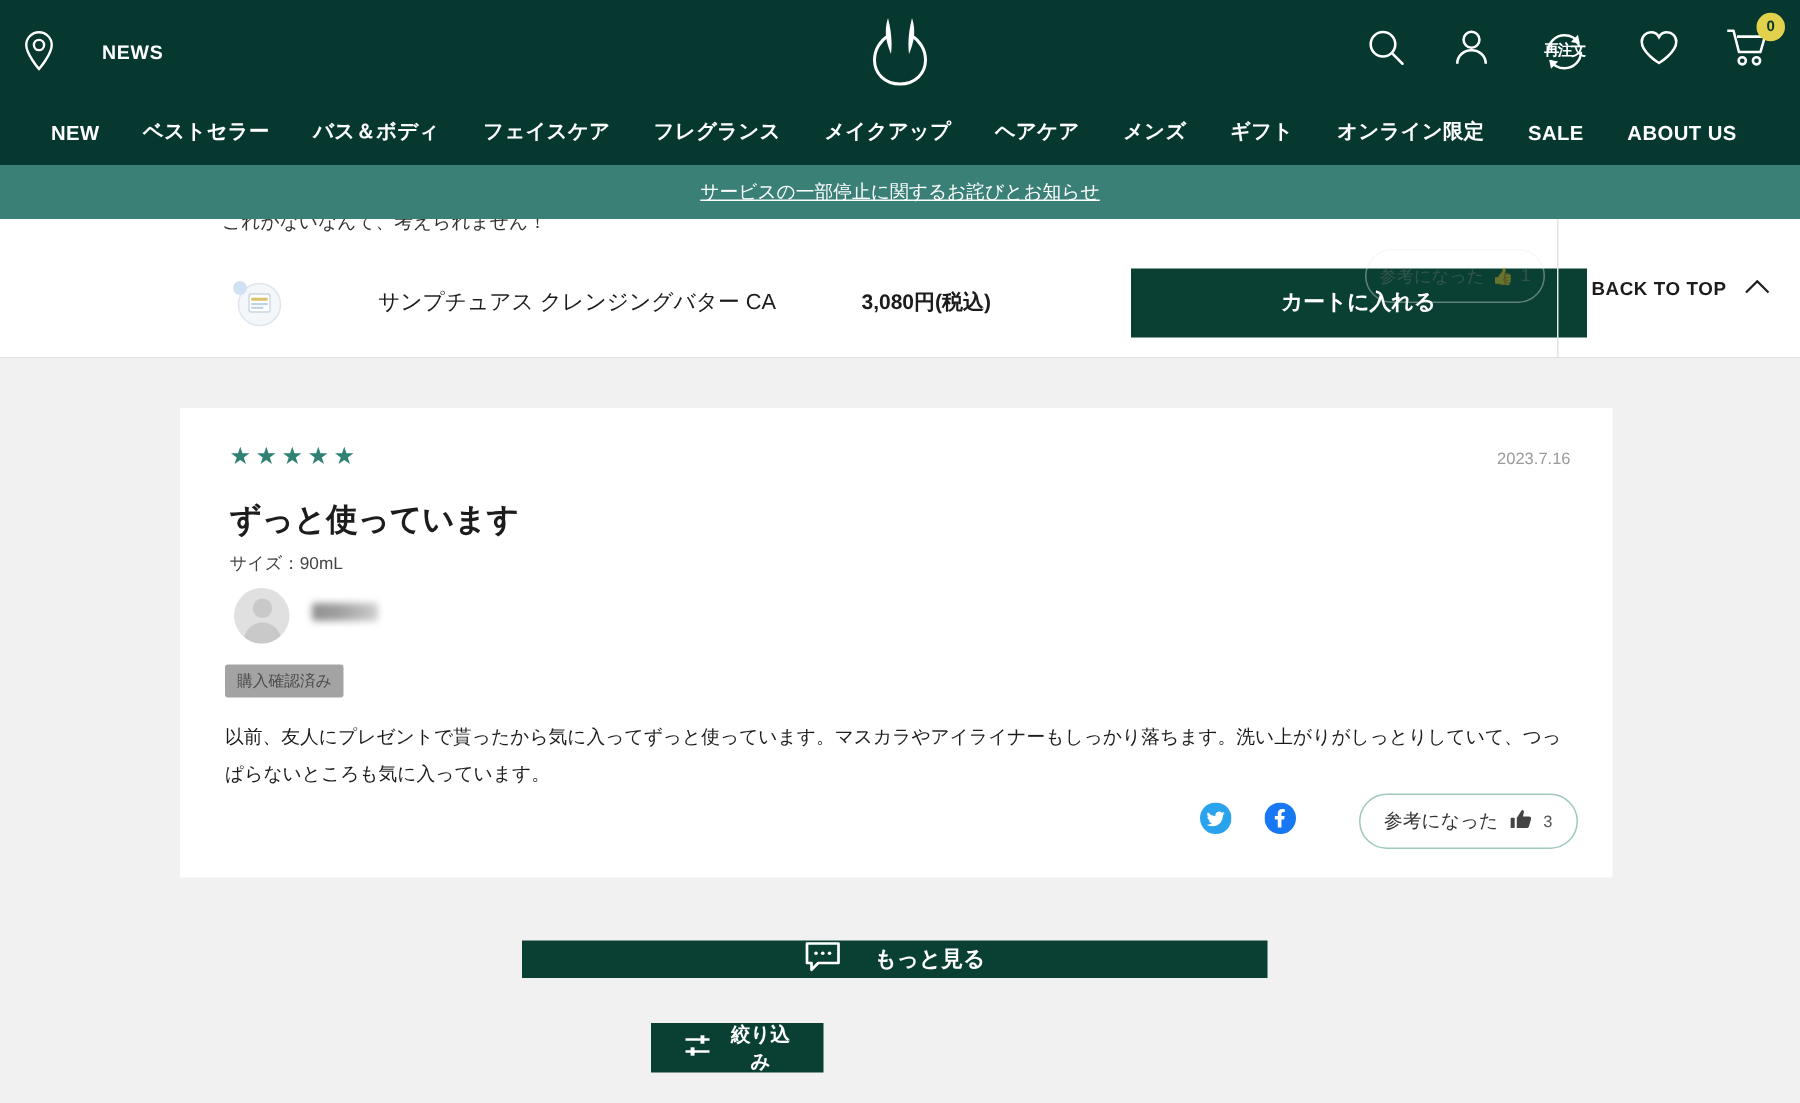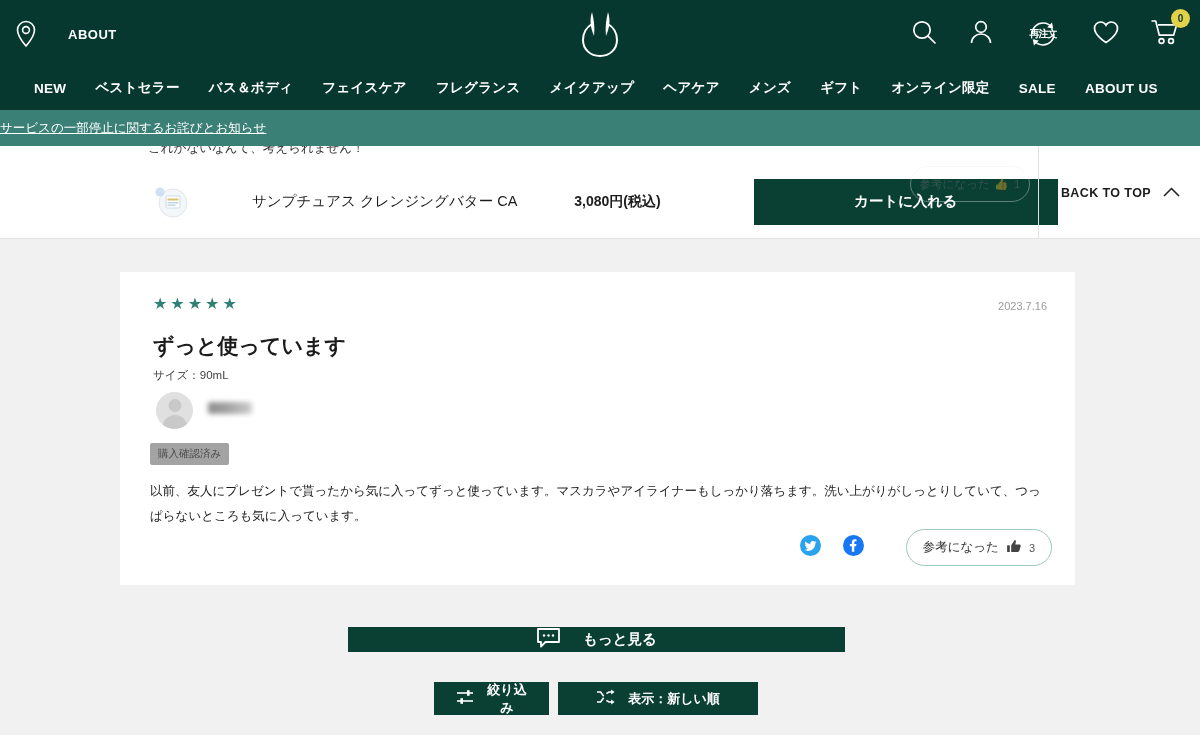--- a/index.html
+++ b/index.html
@@ -90,21 +90,21 @@
     margin-right: 29px;
     cursor: pointer;
   }
 
   
   .notice-bar {
     background: #3b8077;
     height: 36px;
     display: flex;
     align-items: center;
-    justify-content: flex-start;
+    justify-content: center;
   }
   .notice-link {
     color: #ffffff;
     font-size: 12.5px;
     text-decoration: underline;
     cursor: pointer;
   }
 
   
   .sticky-bar {
@@ -336,21 +336,21 @@
   <div class="header">
     <div class="header-top">
 
       <span class="pin-icon">
         <svg width="26" height="30" viewBox="0 0 26 30">
           <path d="M13 2.5c-4.7 0-8.5 3.8-8.5 8.5 0 6.2 8.5 16 8.5 16s8.5-9.8 8.5-16c0-4.7-3.8-8.5-8.5-8.5z" fill="none" stroke="#ffffff" stroke-width="1.6"></path>
           <circle cx="13" cy="11" r="3.4" fill="none" stroke="#ffffff" stroke-width="1.6"></circle>
         </svg>
       </span>
 
-      <span class="news-link">ABOUT</span>
+      <span class="news-link">NEWS</span>
 
       <span class="brand-logo">
         <svg width="64" height="56" viewBox="0 0 64 56">
           <path d="M32 50c-10 0-17-7-17-16 0-7 4-13 9-16" fill="none" stroke="#ffffff" stroke-width="2"></path>
           <path d="M32 50c10 0 17-7 17-16 0-7-4-13-9-16" fill="none" stroke="#ffffff" stroke-width="2"></path>
           <path d="M24 6c2 8 3 16 2 24-3-7-5-15-2-24z" fill="#ffffff"></path>
           <path d="M40 6c-2 8-3 16-2 24 3-7 5-15 2-24z" fill="#ffffff"></path>
         </svg>
       </span>
 
@@ -511,26 +511,15 @@
         <svg width="18" height="16" viewBox="0 0 18 16">
           <line x1="1" y1="4" x2="17" y2="4" stroke="#ffffff" stroke-width="1.6"></line>
           <line x1="1" y1="12" x2="17" y2="12" stroke="#ffffff" stroke-width="1.6"></line>
           <rect x="11" y="1.2" width="2.6" height="5.6" fill="#ffffff"></rect>
           <rect x="4.4" y="9.2" width="2.6" height="5.6" fill="#ffffff"></rect>
         </svg>
       </span>
       <span class="lbl">絞り込み</span>
     </button>
 
-    <button class="sq-btn w-sort">
-      <span>
-        <svg width="19" height="16" viewBox="0 0 19 16">
-          <path d="M1 3h3.6l3.1 4.3M1 13h3.6l3.1-4.3" fill="none" stroke="#ffffff" stroke-width="1.6"></path>
-          <path d="M10.4 4.6L13 3h3M10.4 11.4L13 13h3" fill="none" stroke="#ffffff" stroke-width="1.6"></path>
-          <path d="M15.2 0.6L18.6 3l-3.4 2.4z" fill="#ffffff"></path>
-          <path d="M15.2 10.6L18.6 13l-3.4 2.4z" fill="#ffffff"></path>
-        </svg>
-      </span>
-      <span class="lbl">表示：新しい順</span>
-    </button>
   </div>
 
 </div>
 
 </body></html>

